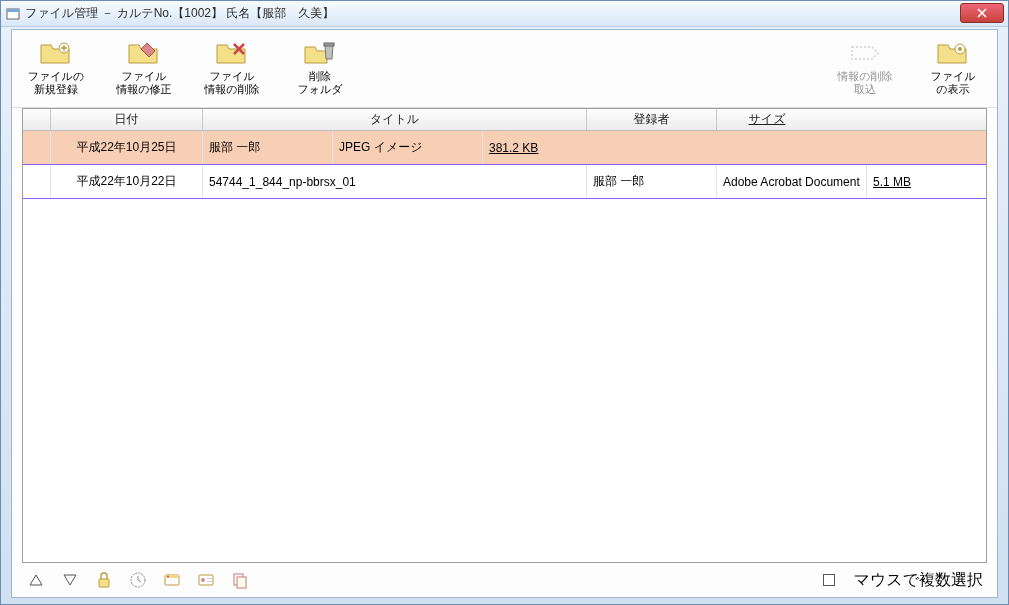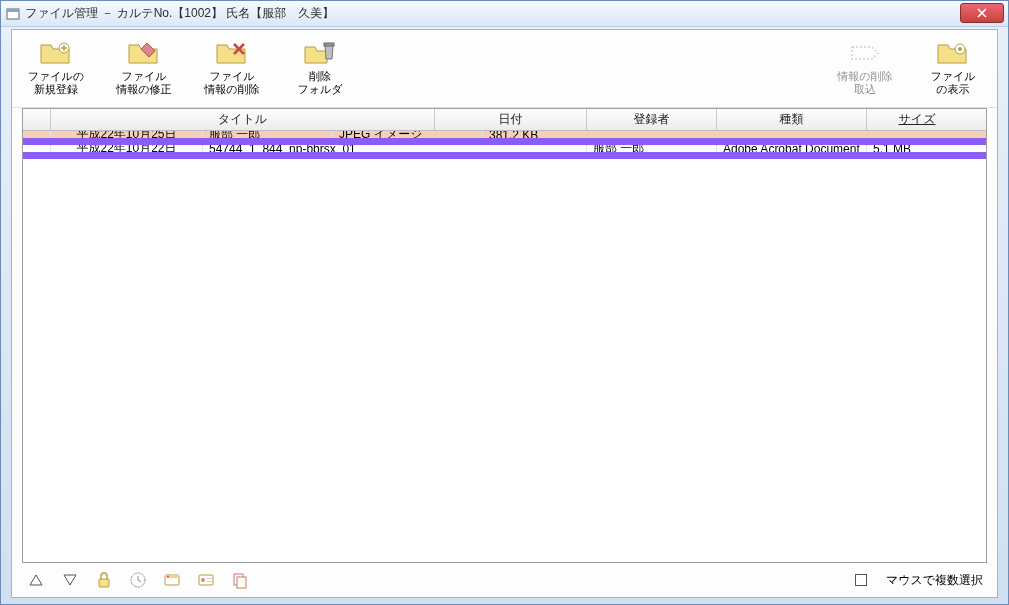--- a/index.html
+++ b/index.html
@@ -106,22 +106,22 @@
   }
   .col-idx { width: 28px; }
   .col-date { width: 152px; }
   .col-title { width: 384px; }
   .col-reg { width: 130px; text-align: center; }
   .col-type { width: 150px; }
   .col-size { width: 100px; border-right: none; text-decoration: underline; }
   .tbody { flex:1; overflow:hidden; }
   .tr {
     display: flex;
-    height: 14px;
-    border-bottom: 7px solid #8b5cf6;
+    height: 34px;
+    border-bottom: 1px solid #8b5cf6;
   }
   .tr.selected { background: #f7cfb4; }
   .td {
     border-right: 1px solid #e4e4e4;
     display: flex; align-items: center;
     padding: 0 6px;
     font-size: 12px;
     overflow: hidden;
     white-space: nowrap;
   }
@@ -136,21 +136,21 @@
     gap: 14px;
   }
   .mini-btn {
     width: 20px; height: 20px;
     display:flex; align-items:center; justify-content:center;
     cursor: pointer;
   }
   .checkbox-area {
     margin-left: auto;
     display: flex; align-items: center;
-    font-size: 12px;
+    font-size: 16px;
     gap: 19px;
     text-align: right;
   }
   .chk {
     width: 12px; height: 12px;
     border: 1px solid #555;
     background: #fff;
   }
   
   .folder-svg { width: 34px; height: 28px; }
@@ -247,24 +247,23 @@
         </span>
         <span class="tool-label">ファイル
 の表示</span>
       </div>
 
     </div>
 
     <div class="table-area">
       <div class="thead">
         <div class="th col-idx"></div>
+        <div class="th col-date">日付</div>
         <div class="th col-title">タイトル</div>
-        <div class="th col-date">日付</div>
         <div class="th col-reg">登録者</div>
-        <div class="th col-type">種類</div>
         <div class="th col-size">サイズ</div>
       </div>
       <div class="tbody" id="tbody">
           <div class="tr selected">
             <div class="td col-idx"></div>
             <div class="td col-date">平成22年10月25日</div>
             <div class="td col-reg">服部  一郎</div>
             <div class="td col-type">JPEG イメージ</div>
             <div class="td col-size">381.2 KB</div>
           </div>

